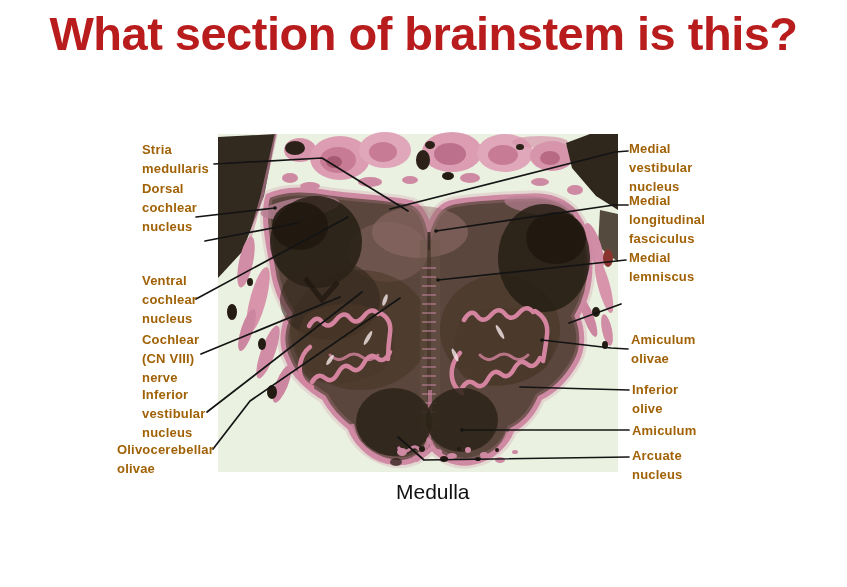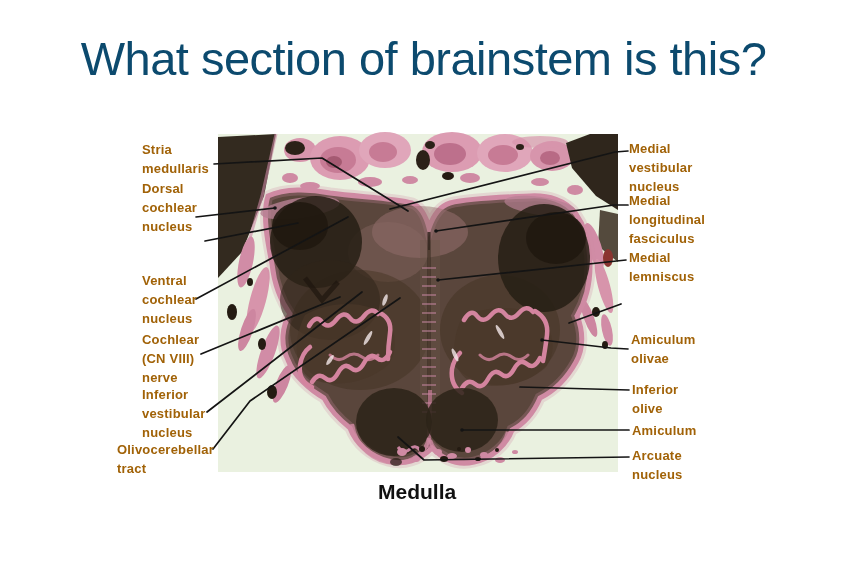--- a/index.html
+++ b/index.html
@@ -1,24 +1,24 @@
 <!DOCTYPE html>
 <html><head>
 <meta charset="utf-8">
 <style>
   html,body{margin:0;padding:0;background:#ffffff;overflow:hidden;}
   .stage{position:relative;width:847px;height:587px;background:#ffffff;
          font-family:"Liberation Sans",sans-serif;}
   .title{position:absolute;top:6px;left:0;width:100%;text-align:center;
-         font-size:47px;letter-spacing:-0.5px;color:#0c4a6e;font-weight:400;margin-top:25px;}
+         font-size:47px;letter-spacing:-0.5px;color:#b91c1c;font-weight:700;}
   .figure{position:absolute;left:0;top:0;width:847px;height:587px;}
   .art{position:absolute;left:0;top:0;}
   .lbl{position:absolute;font-weight:bold;font-size:13px;line-height:19px;
        letter-spacing:0.2px;color:#a16207;white-space:pre-line;}
-  .caption{position:absolute;left:378px;top:480px;font-size:21px;color:#111;font-weight:bold;}
+  .caption{position:absolute;left:396px;top:480px;font-size:21px;color:#111;}
 </style>
 </head>
 <body>
 
 <div class="stage">
 
   <div class="title">What section of brainstem is this?</div>
 
   <div class="figure">
 
@@ -217,21 +217,21 @@
     <div class="lbl" style="left:142px;top:271px">Ventral
 cochlear
 nucleus</div>
     <div class="lbl" style="left:142px;top:330px">Cochlear
 (CN VIII)
 nerve</div>
     <div class="lbl" style="left:142px;top:385px">Inferior
 vestibular
 nucleus</div>
     <div class="lbl" style="left:117px;top:440px">Olivocerebellar
-tract</div>
+olivae</div>
 
     <div class="lbl" style="left:629px;top:139px">Medial
 vestibular
 nucleus</div>
     <div class="lbl" style="left:629px;top:191px">Medial
 longitudinal
 fasciculus</div>
     <div class="lbl" style="left:629px;top:248px">Medial
 lemniscus</div>
     <div class="lbl" style="left:631px;top:330px">Amiculum

